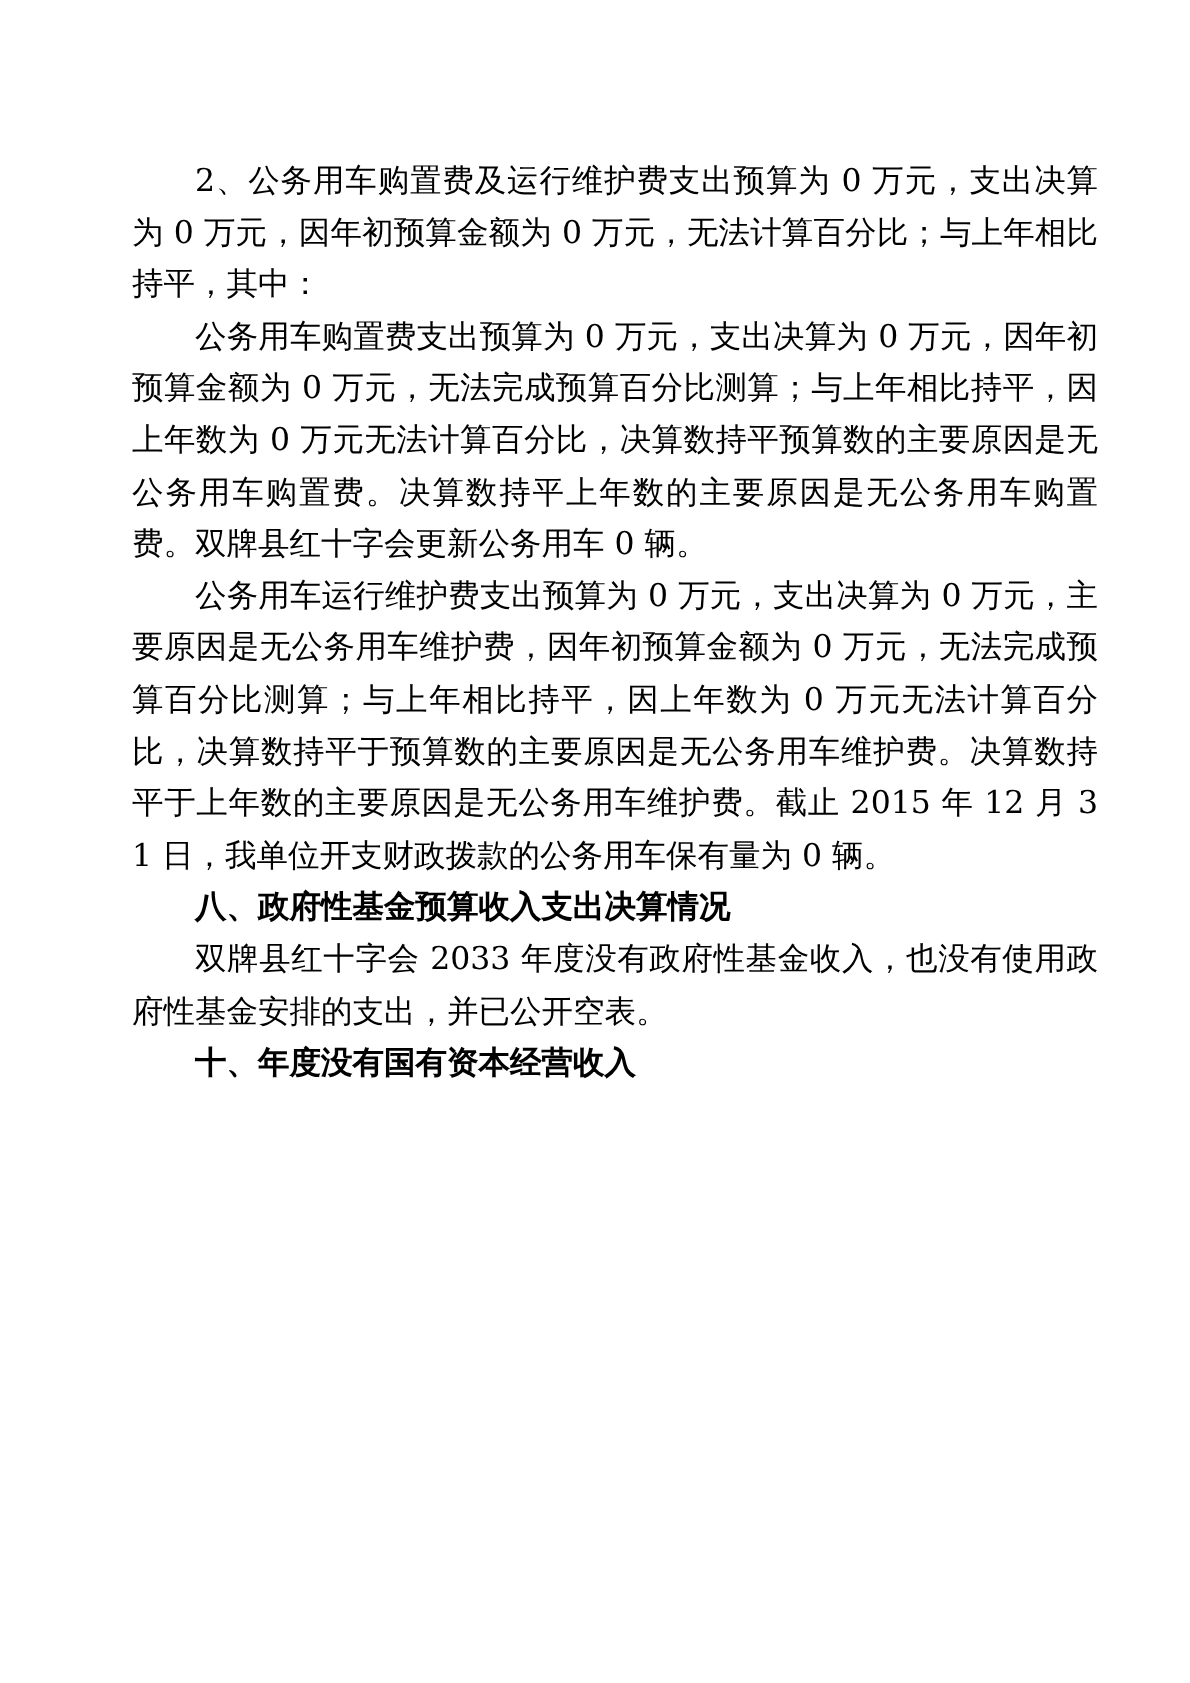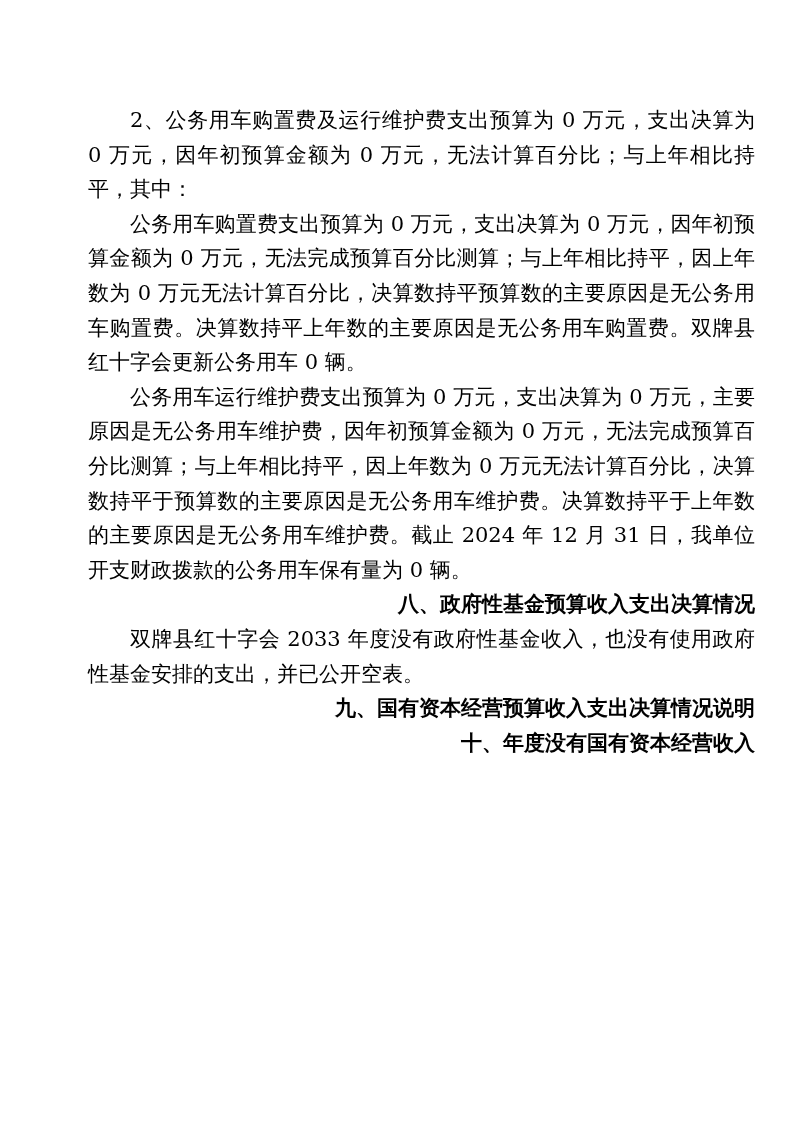--- a/index.html
+++ b/index.html
@@ -7,47 +7,46 @@
     padding: 0;
     background: #ffffff;
   }
   .page {
     position: relative;
     width: 793px;
     height: 1122px;
     margin: 0 auto;
     background: #ffffff;
     box-sizing: border-box;
-    padding: 103px 38px 0 88px;
+    padding: 103px 61px 0 88px;
     color: #000000;
     font-family: "DejaVu Serif", "Liberation Serif", serif;
     font-size: 21px;
     line-height: 34.6px;
     text-align: justify;
     overflow: hidden;
   }
   .page p.body {
     margin: 0;
     text-indent: 2em;
     word-break: break-all;
   }
   .page h2.heading {
     margin: 0;
     text-indent: 2em;
     font-family: "DejaVu Sans", "Liberation Sans", sans-serif;
     font-weight: bold;
     font-size: 21px;
     line-height: 34.6px;
-    text-align: right;
+    text-align: left;
   }
 </style>
 </head>
 <body>
 
 <div class="page">
   <p class="body">2、公务用车购置费及运行维护费支出预算为 0 万元，支出决算为 0 万元，因年初预算金额为 0 万元，无法计算百分比；与上年相比持平，其中：</p>
   <p class="body">公务用车购置费支出预算为 0 万元，支出决算为 0 万元，因年初预算金额为 0 万元，无法完成预算百分比测算；与上年相比持平，因上年数为 0 万元无法计算百分比，决算数持平预算数的主要原因是无公务用车购置费。决算数持平上年数的主要原因是无公务用车购置费。双牌县红十字会更新公务用车 0 辆。</p>
-  <p class="body">公务用车运行维护费支出预算为 0 万元，支出决算为 0 万元，主要原因是无公务用车维护费，因年初预算金额为 0 万元，无法完成预算百分比测算；与上年相比持平，因上年数为 0 万元无法计算百分比，决算数持平于预算数的主要原因是无公务用车维护费。决算数持平于上年数的主要原因是无公务用车维护费。截止 2024 年 12 月 31 日，我单位开支财政拨款的公务用车保有量为 0 辆。</p>
+  <p class="body">公务用车运行维护费支出预算为 0 万元，支出决算为 0 万元，主要原因是无公务用车维护费，因年初预算金额为 0 万元，无法完成预算百分比测算；与上年相比持平，因上年数为 0 万元无法计算百分比，决算数持平于预算数的主要原因是无公务用车维护费。决算数持平于上年数的主要原因是无公务用车维护费。截止 2015 年 12 月 31 日，我单位开支财政拨款的公务用车保有量为 0 辆。</p>
   <h2 class="heading">八、政府性基金预算收入支出决算情况</h2>
   <p class="body">双牌县红十字会 2033 年度没有政府性基金收入，也没有使用政府性基金安排的支出，并已公开空表。</p>
-  <h2 class="heading">九、国有资本经营预算收入支出决算情况说明</h2>
   <h2 class="heading">十、年度没有国有资本经营收入</h2>
 </div>
 
 </body></html>

